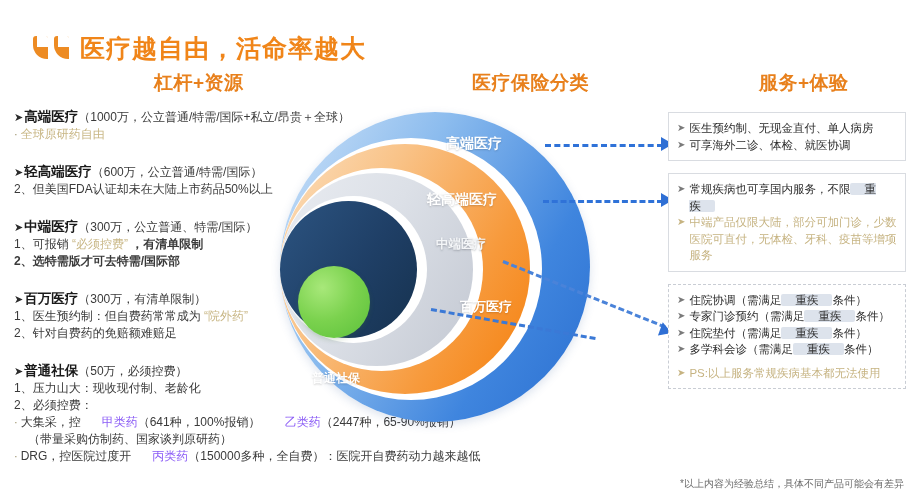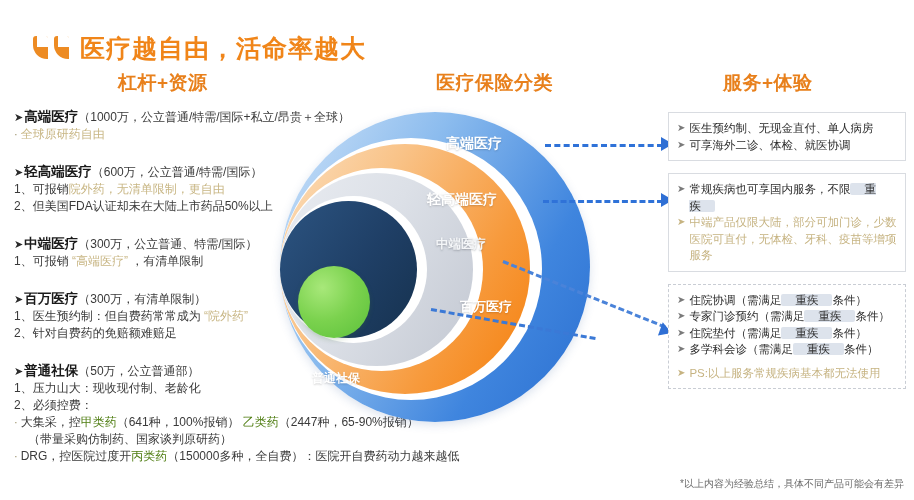--- a/index.html
+++ b/index.html
@@ -28,40 +28,40 @@
   }
   .hdr-title{
     position:absolute;left:80px;top:18px;
     font-size:25px;font-weight:bold;color:#F08519;
     letter-spacing:1px;white-space:nowrap;
   }
 
   
   .col-title{
     position:absolute;font-size:19px;font-weight:bold;color:#E8801C;
-    white-space:nowrap;letter-spacing:.5px;
+    white-space:nowrap;letter-spacing:.5px;margin-left:36px;
   }
   .ct-left{left:118px;top:70px;}
   .ct-mid{left:436px;top:70px;text-align:right;}
   .ct-right{left:723px;top:70px;}
 
   
   .left-col{position:absolute;left:14px;top:108px;width:420px;}
   .blk{margin-bottom:9px;}
   .blk-head{
     font-size:12.5px;color:#2b2b2b;line-height:17px;white-space:nowrap;
   }
   .blk-head .arw{color:#2b2b2b;font-size:11px;margin-right:1px;}
   .blk-head b{font-size:13.5px;font-weight:bold;color:#1a1a1a;}
   .blk-head .paren{font-size:12px;color:#3a3a3a;font-weight:normal;}
   .li{font-size:12px;color:#3a3a3a;line-height:17px;white-space:nowrap;}
   .li .num{color:#3a3a3a;}
   .li .dot{color:#9a8f6a;margin-right:3px;font-size:11px;}
   .tan{color:#C8B684;}
-  .tan-d{color:#4d7c0f;}
+  .tan-d{color:#8b5cf6;margin-left:21px;}
   .sub2{padding-left:14px;}
   .gap{height:11px;}
 
   
   .rings{position:absolute;left:398px;top:108px;width:300px;height:330px;}
   .ring{
     position:absolute;border-radius:50%;
   }
   
   .r1{ 
@@ -135,21 +135,21 @@
   .rli .t{flex:1;}
   .rli.tanli .t{color:#C6B381;}
   .rli.tanli .a{color:#C6B381;}
   .hl{background:#DDE3EC;padding:0 14px;border-radius:2px;}
   .rnote{margin-top:7px;}
 
   .footnote{
     position:absolute;left:676px;top:477px;width:232px;
     font-size:10px;color:#6b6b6b;text-align:center;white-space:nowrap;
   }
-  .b{font-weight:normal;}
+  .b{font-weight:bold;}
 </style>
 </head>
 <body>
 
 <div class="root">
 
   <div class="hdr">
     <div class="quote-icon">
       <span class="q1"></span>
         <span class="q2"></span>
@@ -168,45 +168,45 @@
         <span class="arw">➤</span><b>高端医疗</b><span class="paren">（1000万，公立普通/特需/国际+私立/昂贵＋全球）</span>
       </div>
       <div class="li"><span class="dot">·</span><span class="tan">全球原研药自由</span></div>
     </div>
     <div class="gap"></div>
 
     <div class="blk">
       <div class="blk-head">
         <span class="arw">➤</span><b>轻高端医疗</b><span class="paren">（600万，公立普通/特需/国际）</span>
       </div>
-      <div class="li"><span class="num">1、</span><span>可报销</span><span class="tan">院外药，无清单限制，更自由</span></div>
       <div class="li"><span class="num">2、</span><span>但美国FDA认证却未在大陆上市药品50%以上</span></div>
     </div>
     <div class="gap"></div>
 
     <div class="blk">
       <div class="blk-head">
         <span class="arw">➤</span><b>中端医疗</b><span class="paren">（300万，公立普通、特需/国际）</span>
       </div>
-      <div class="li"><span class="num">1、</span><span>可报销 </span><span class="tan">“高端医疗”</span><span class="b"> ，有清单限制</span></div>
+      <div class="li"><span class="num">1、</span><span>可报销 </span><span class="tan">“必须控费”</span><span class="b"> ，有清单限制</span></div>
+      <div class="li b"><span class="num">2、</span><span>选特需版才可去特需/国际部</span></div>
     </div>
     <div class="gap"></div>
 
     <div class="blk">
       <div class="blk-head">
         <span class="arw">➤</span><b>百万医疗</b><span class="paren">（300万，有清单限制）</span>
       </div>
       <div class="li"><span class="num">1、</span><span>医生预约制：但自费药常常成为 </span><span class="tan">“院外药”</span></div>
       <div class="li"><span class="num">2、</span><span>针对自费药的免赔额难赔足</span></div>
     </div>
     <div class="gap"></div>
 
     <div class="blk">
       <div class="blk-head">
-        <span class="arw">➤</span><b>普通社保</b><span class="paren">（50万，公立普通部）</span>
+        <span class="arw">➤</span><b>普通社保</b><span class="paren">（50万，必须控费）</span>
       </div>
       <div class="li"><span class="num">1、</span><span>压力山大：现收现付制、老龄化</span></div>
       <div class="li"><span class="num">2、</span><span>必须控费：</span></div>
       <div class="li"><span class="dot">·</span><span>大集采，控</span><span class="tan-d">甲类药</span><span>（641种，100%报销）</span> <span class="tan-d">乙类药</span><span>（2447种，65-90%报销）</span></div>
       <div class="li sub2"><span>（带量采购仿制药、国家谈判原研药）</span></div>
       <div class="li"><span class="dot">·</span><span>DRG，控医院过度开</span><span class="tan-d">丙类药</span><span>（150000多种，全自费）：医院开自费药动力越来越低</span></div>
     </div>
   </div>
 
   <div class="rings">

